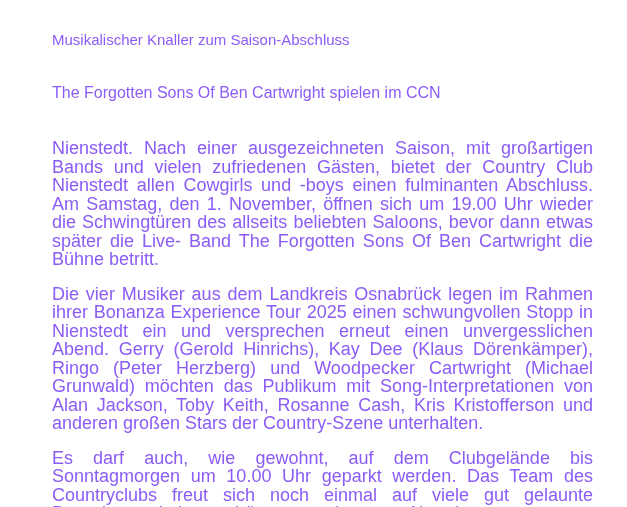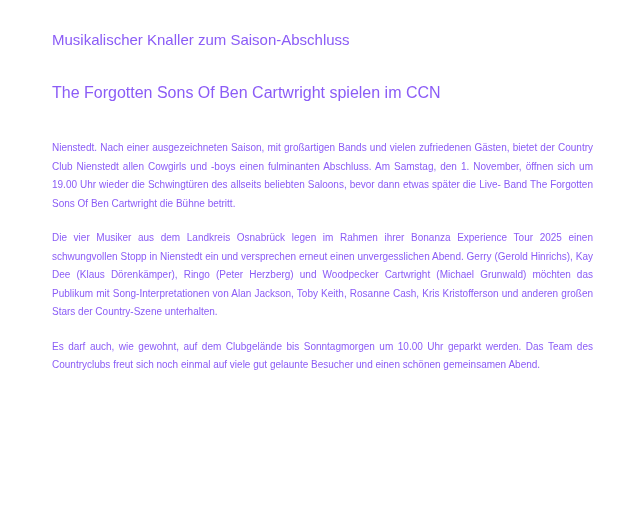--- a/index.html
+++ b/index.html
@@ -28,21 +28,21 @@
     font-weight: 400;
   }
   .doc-subtitle {
     margin: 0 0 37px 0;
     font-size: 16px;
     line-height: 18.5px;
     font-weight: 400;
   }
   .doc-paragraph {
     margin: 16px 0 6px 0;
-    font-size: 10px;
+    font-size: 18px;
     line-height: 18.5px;
     text-align: justify;
     text-justify: inter-word;
     font-weight: 400;
   }
 </style>
 </head>
 <body>
 
 <div class="page">

